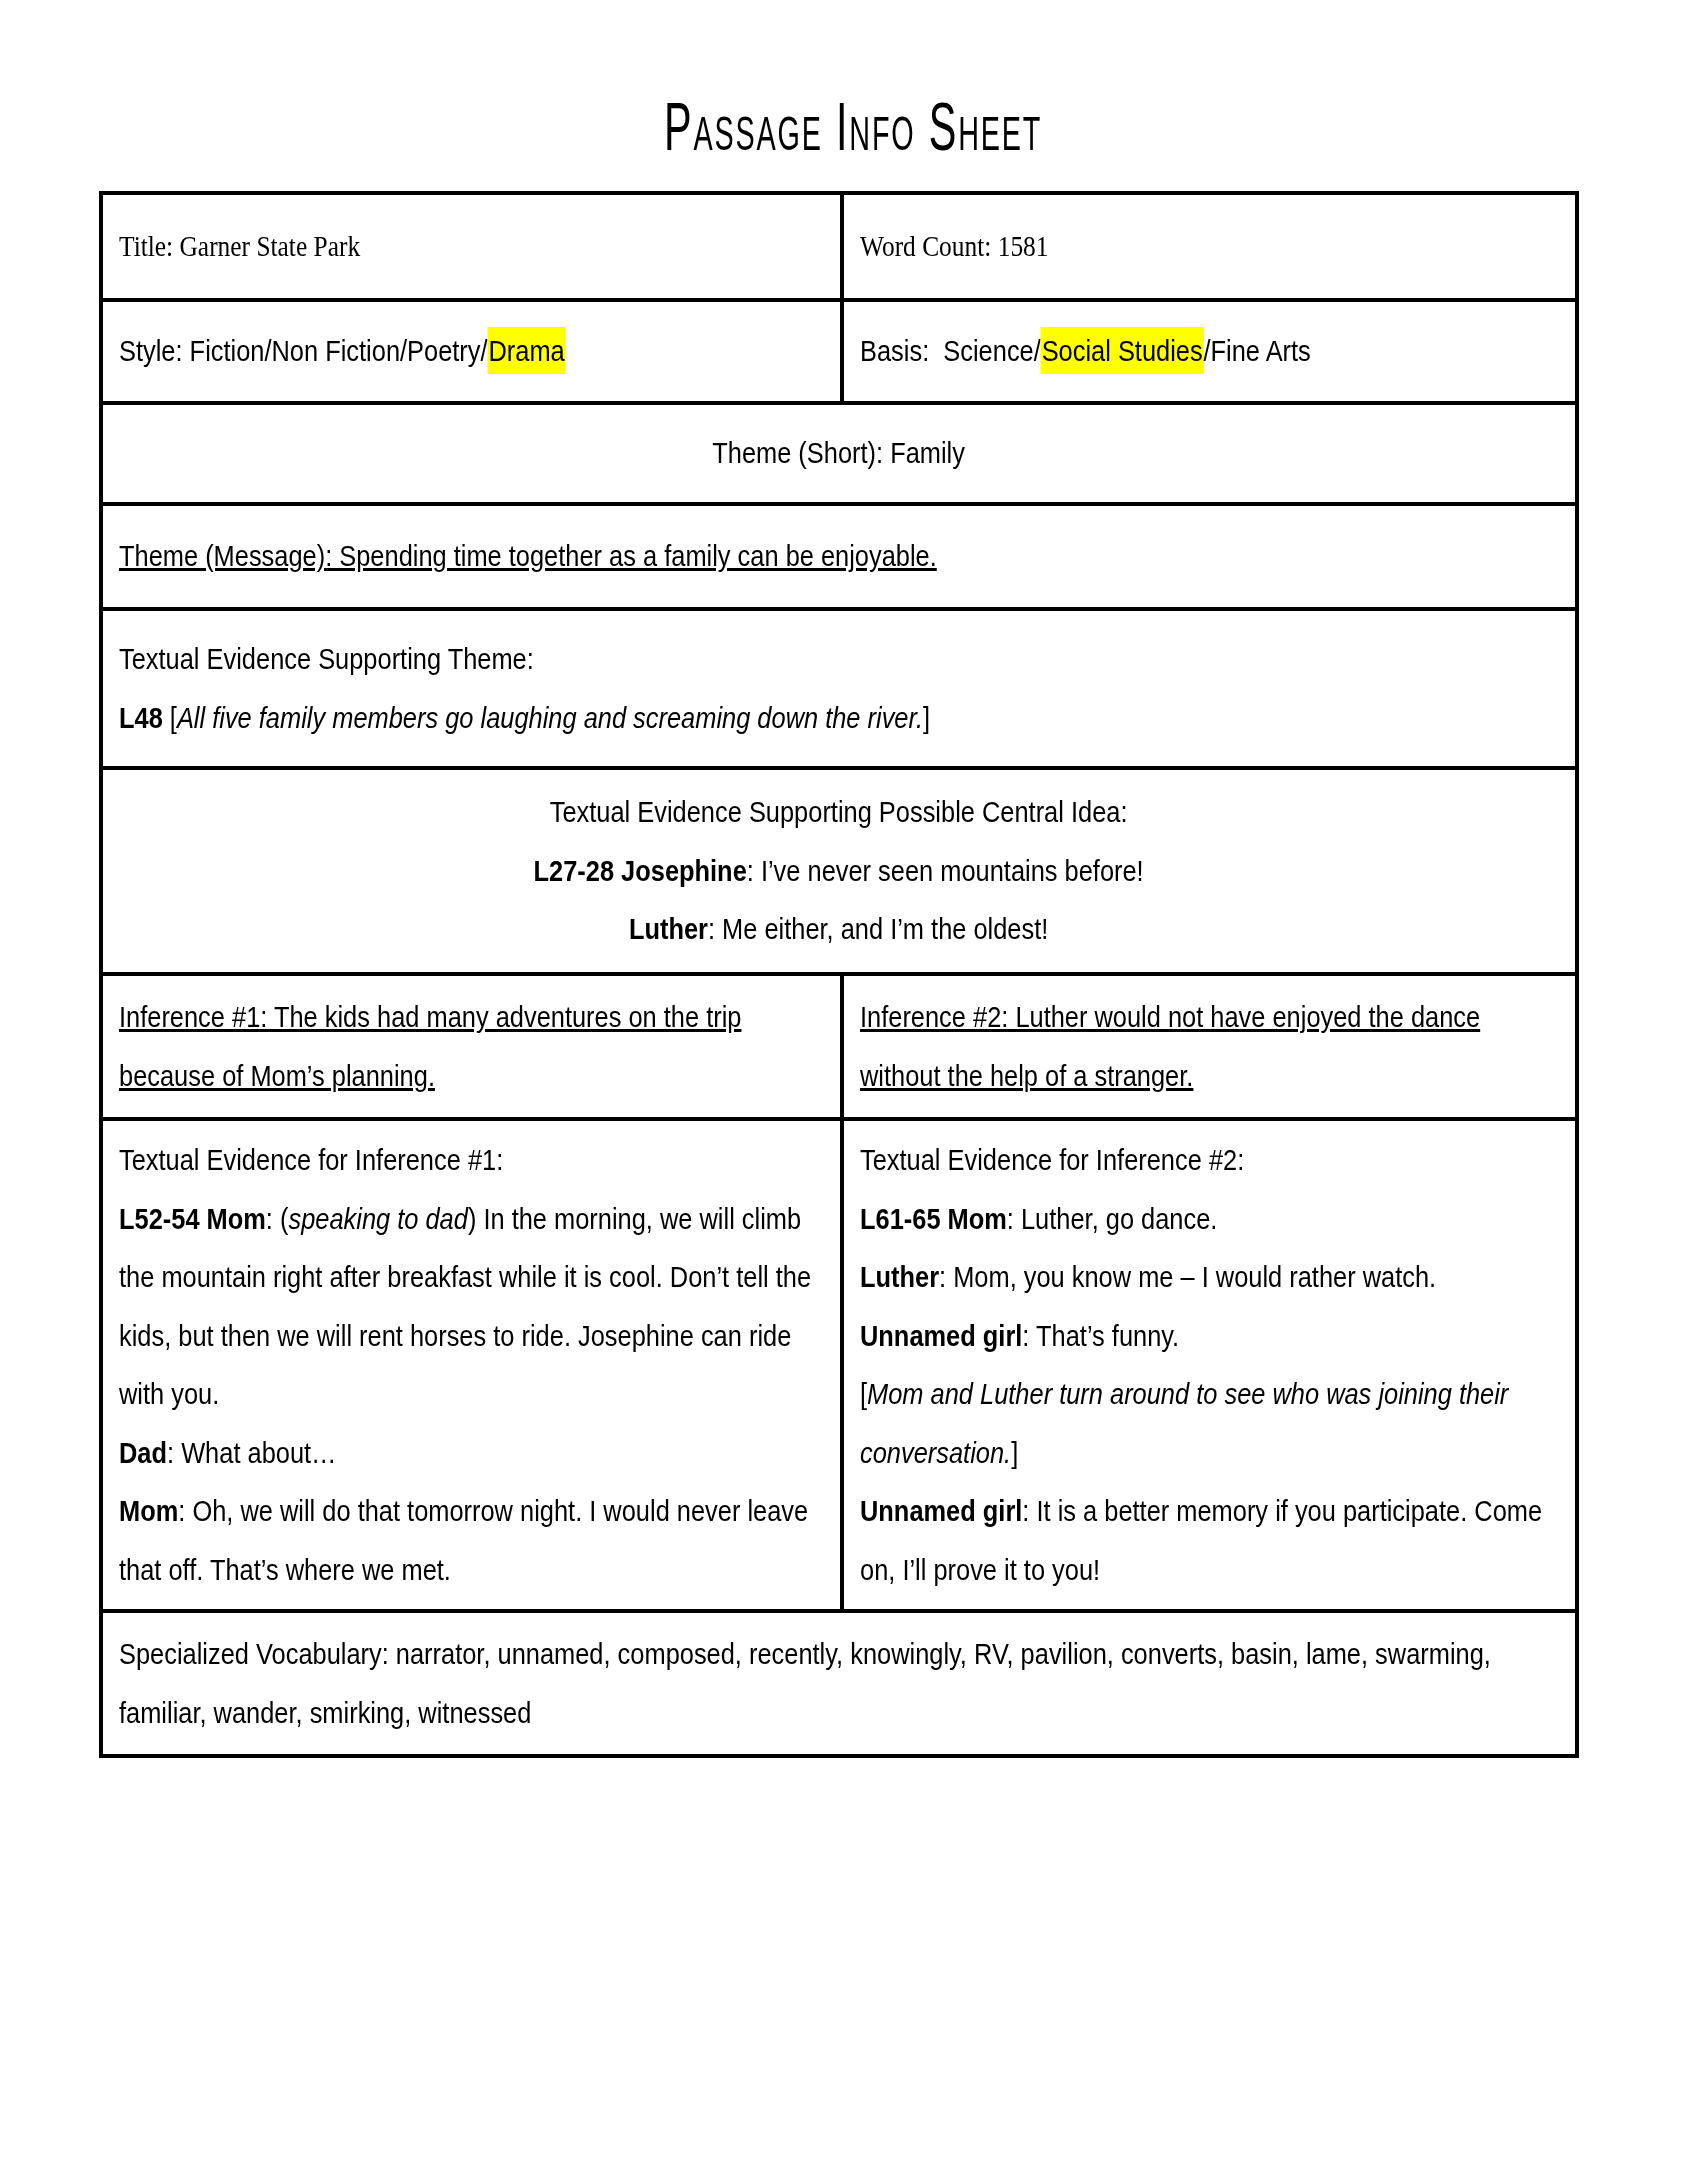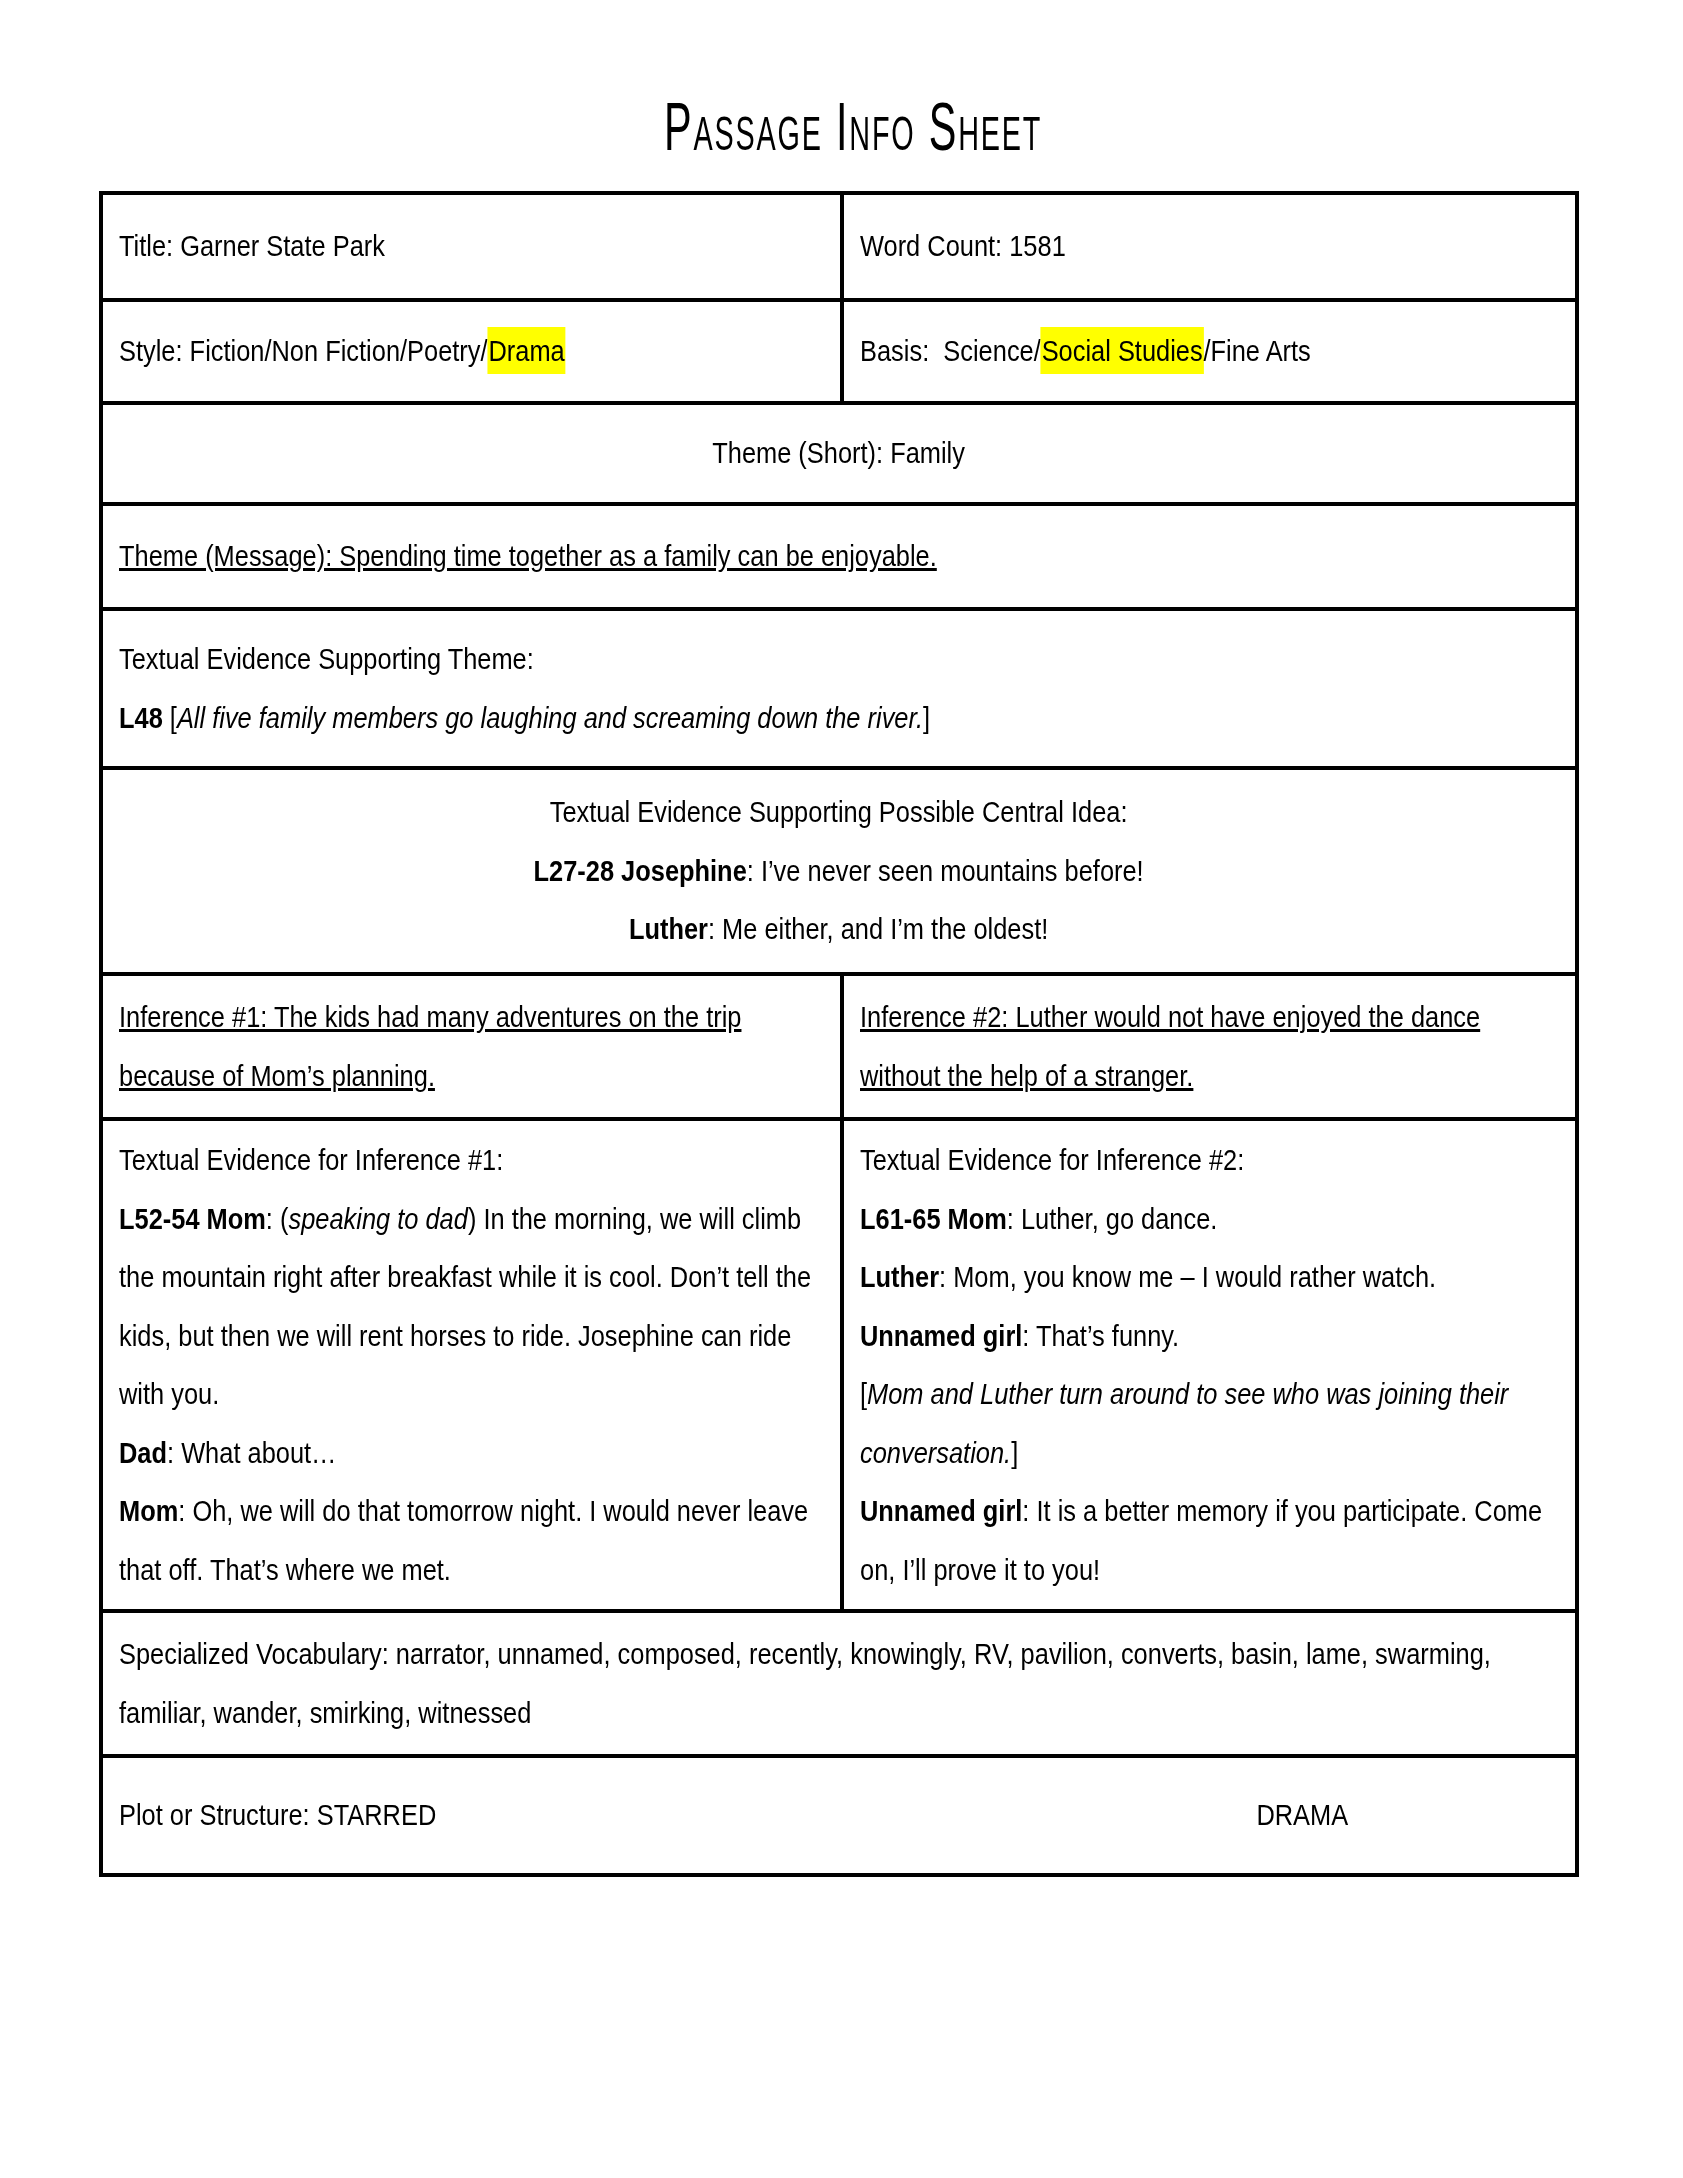--- a/index.html
+++ b/index.html
@@ -40,21 +40,21 @@
     transform:scaleX(0.847);
     transform-origin:0 50%;
   }
   .para{margin:0;padding:0;}
   .b{font-weight:bold;}
   .i{font-style:italic;}
   .hl{padding:7px 1px;}
   .plot-flex{display:flex;align-items:center;}
   .plot-flex .drama{margin-left:auto;margin-right:248px;}
   
-  tr.r1  td{height:83px;}
+  tr.r1  td{height:83px;font-family:Liberation Serif, serif;}
   tr.r2  td{height:129px;}
   tr.r3  td{height:79px;}
   tr.r4  td{height:77px;text-align:center;}
   tr.r5  td{height:81px;text-decoration:underline;}
   tr.r6  td{height:135px;}
   tr.r7  td{height:81px;}
   tr.r8  td{height:182px;text-align:center;}
   tr.r9  td{height:121px;text-decoration:underline;}
   tr.r10 td{height:422px;vertical-align:middle;}
   tr.r11 td{height:121px;}
@@ -160,23 +160,15 @@
           </div>
         </td>
   </tr>
   <tr class="r11">
     <td colspan="2">
           <div class="cnd">
             <div class="para"><span>Specialized Vocabulary: narrator, unnamed, composed, recently, knowingly, RV, pavilion, converts, basin, lame, swarming, familiar, wander, smirking, witnessed</span></div>
           </div>
         </td>
   </tr>
-  <tr class="r12">
-    <td colspan="2">
-      <div class="cnd plot-flex">
-        <span>Plot or Structure: STARRED</span>
-        <span class="drama">DRAMA</span>
-      </div>
-    </td>
-  </tr>
 </tbody>
   </table>
 
 
 </body></html>

